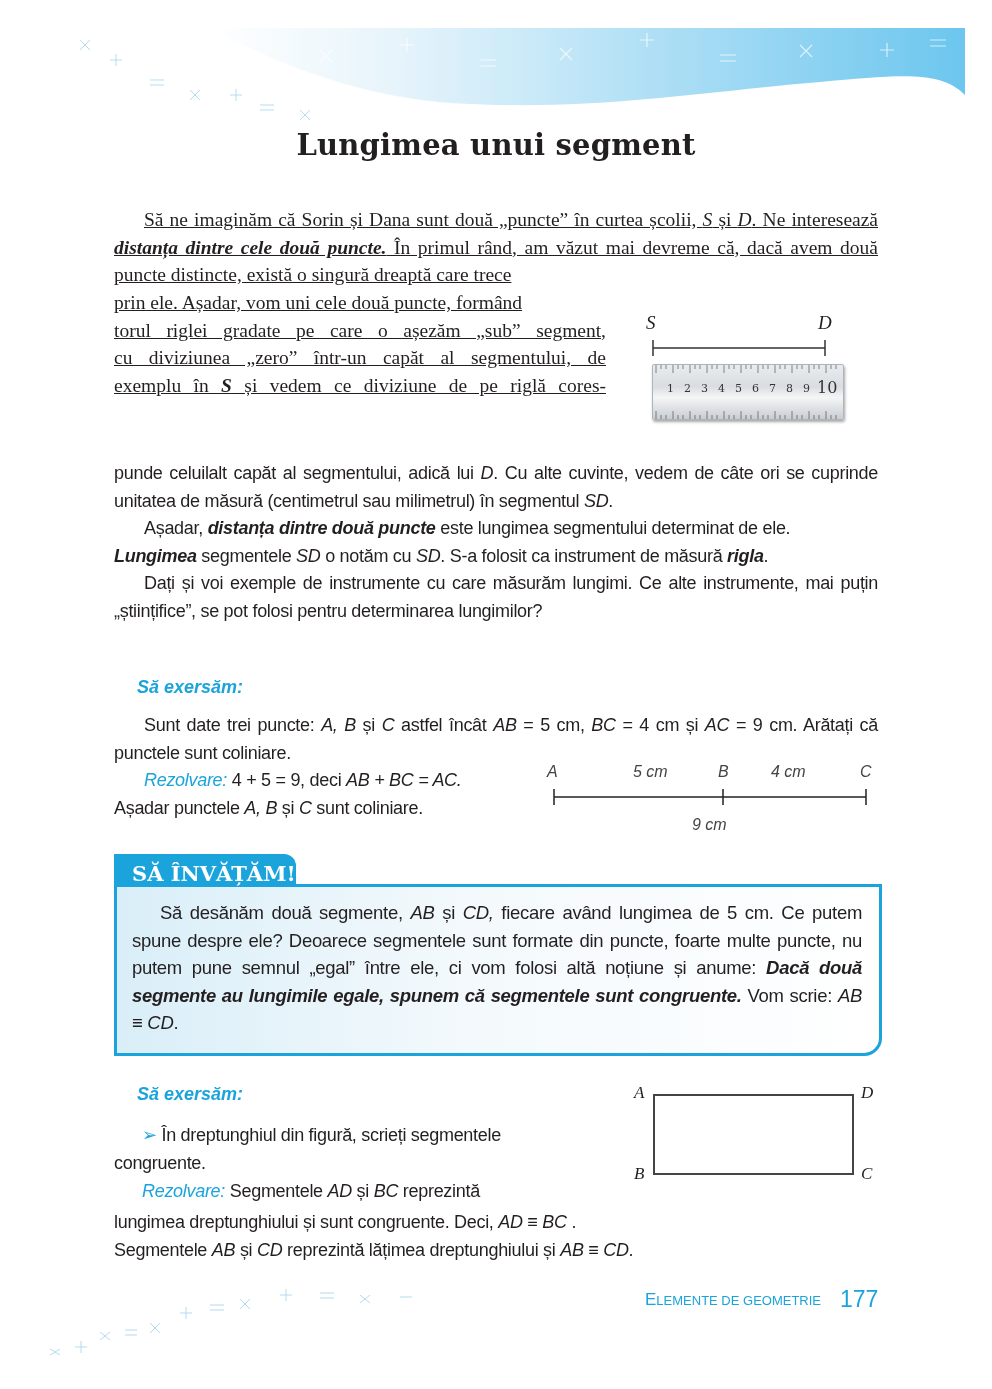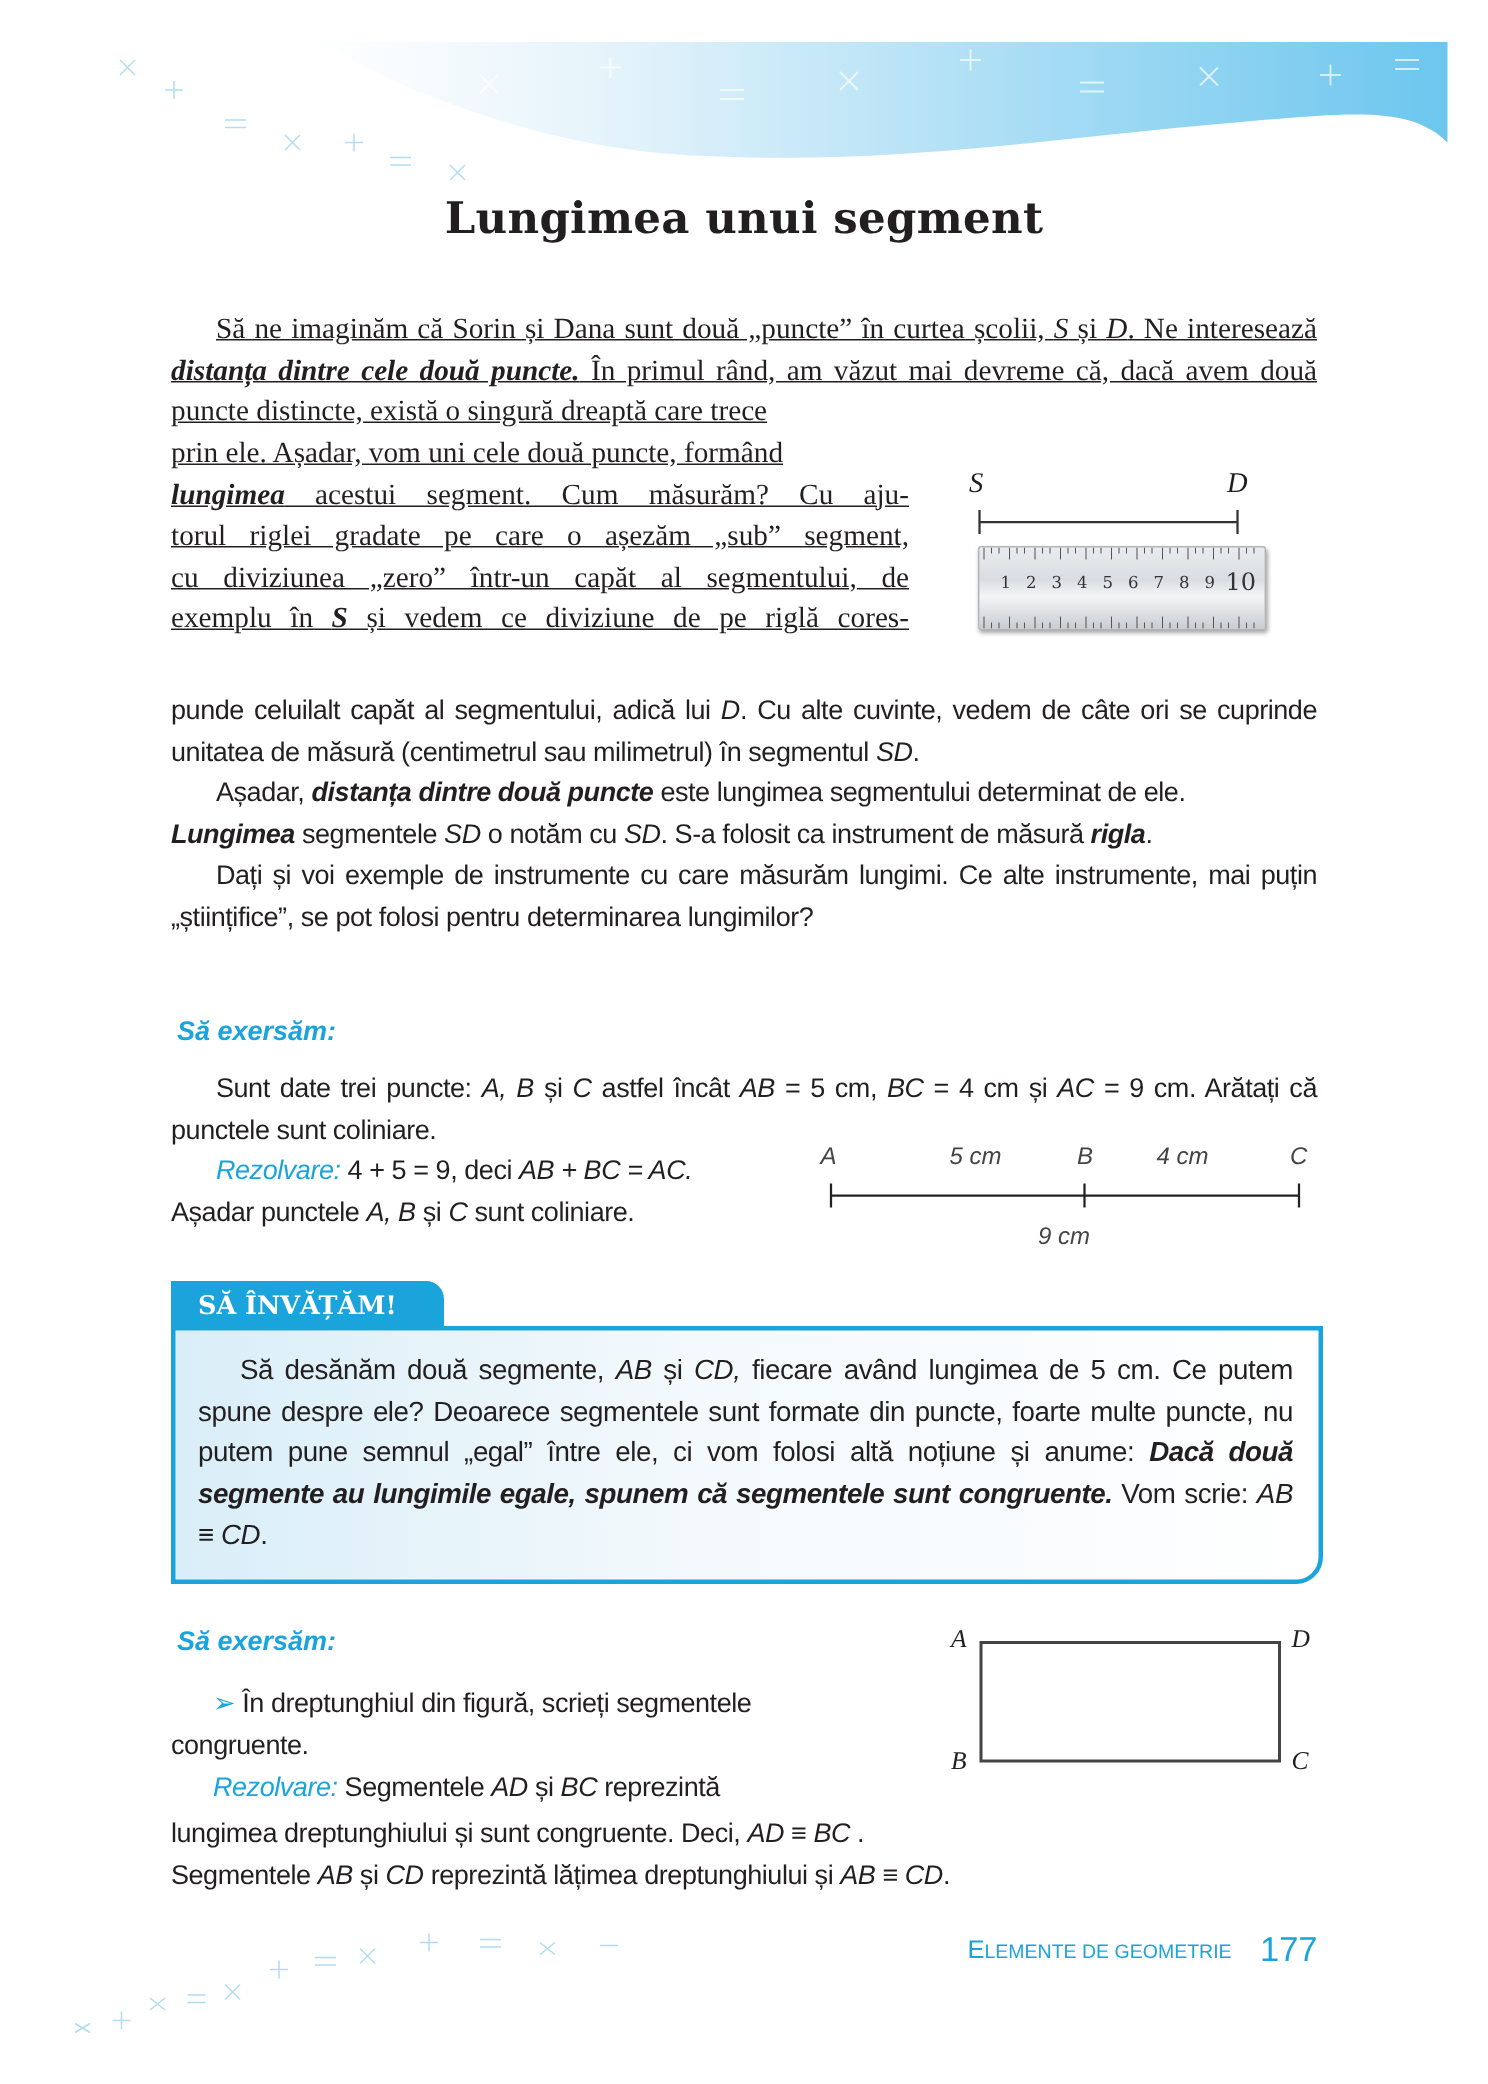--- a/index.html
+++ b/index.html
@@ -9,26 +9,26 @@
   .header-band { left:0; top:0; width:992px; height:130px; }
   .title { left:0; width:992px; top:128px; text-align:center; font-size:29px; font-weight:bold;
            font-family:"DejaVu Serif", serif; letter-spacing:0.2px; }
   .para { font-size:19.5px; line-height:27.5px; text-align:justify;text-decoration:underline; }
   .cond { font-family:"Liberation Sans", sans-serif; font-size:18px; line-height:27.5px; letter-spacing:-0.3px; }
   .indent { text-indent:30px; }
   i, em { font-style:italic; }
   .bi { font-weight:bold; font-style:italic; }
   .blue { color:#1ba4dc; }
   .section-head { font-family:"Liberation Sans", sans-serif; font-weight:bold; font-style:italic;
-                  color:#1ba4dc; font-size:18px; }
+                  color:#1ba4dc; font-size:18px;margin-left:19px; }
   .ruler { left:652px; top:364px; width:190px; height:54px; background:linear-gradient(#e9ecef,#d9dde1 40%,#f4f5f6 60%,#c9cdd2);
            border:1px solid #b0b4b8; border-radius:2px; box-shadow:1px 2px 3px rgba(0,0,0,0.35); }
   .ruler-num { position:absolute; top:17px; font-size:11px; font-family:"DejaVu Serif", serif; color:#333; }
   .learn-tab { left:114px; top:854px; width:182px; height:32px; background:#1ba4dc; border-radius:0 12px 0 0; }
-  .learn-tab-label { left:132px; top:861px; color:#fff; font-weight:bold; font-size:17px;
+  .learn-tab-label { left:132px; top:861px; color:#fff; font-weight:bold; font-size:21px;
                      font-family:"DejaVu Serif", serif; }
   .learn-box { left:114px; top:884px; width:762px; height:166px; border:3px solid #1ba4dc;
                border-radius:0 0 18px 0; background:linear-gradient(90deg,#d9eef8 0%,#f3f9fc 45%,#ffffff 100%); }
   .footer-text { left:645px; top:1290px; color:#1ba4dc; font-family:"Liberation Sans", sans-serif; font-size:17px; }
   .footer-text .sc { font-size:13px; }
   .page-num { left:840px; top:1286px; color:#1ba4dc; font-family:"Liberation Sans", sans-serif; font-size:23px; }
   .lbl { font-style:italic; font-size:17px; font-family:"Liberation Serif", serif; }
   .lbl-sans { font-style:italic; font-size:16px; font-family:"Liberation Sans", sans-serif; color:#444; }
 </style>
 </head>
@@ -66,21 +66,20 @@
 </svg>
 
 <div class="abs title">Lungimea unui segment</div>
 
 <div class="abs para indent" style="left:114px; top:206px; width:764px;">
   <span>Să ne imaginăm că Sorin și Dana sunt două „puncte” în curtea școlii, </span><i>S</i><span> și </span><i>D</i><span>. Ne interesează </span><span class="bi">distanța dintre cele două puncte.</span><span> În primul rând, am văzut mai devreme că, dacă avem două puncte distincte, există o singură dreaptă care trece</span>
 </div>
 
 <div class="abs para" style="left:114px; top:289px; width:492px; text-align:justify; text-align-last:justify;">
   <div style="text-align-last:left;">prin ele. Așadar, vom uni cele două puncte, formând</div>
-  <div><span class="bi">lungimea</span><span> acestui segment. Cum măsurăm? Cu aju-</span></div>
   <div>torul riglei gradate pe care o așezăm „sub” segment,</div>
   <div>cu diviziunea „zero” într-un capăt al segmentului, de</div>
   <div><span>exemplu în </span><span class="bi">S</span><span> și vedem ce diviziune de pe riglă cores-</span></div>
 </div>
 
 <span class="abs lbl" style="left:646px; top:312px; font-size:19px;">S</span>
 <span class="abs lbl" style="left:818px; top:312px; font-size:19px;">D</span>
 <svg class="abs" style="left:650px; top:338px;" width="180" height="20">
   <line x1="3" y1="2" x2="3" y2="18" stroke="#333" stroke-width="1.5"></line>
   <line x1="3" y1="10" x2="175" y2="10" stroke="#333" stroke-width="1.5"></line>

